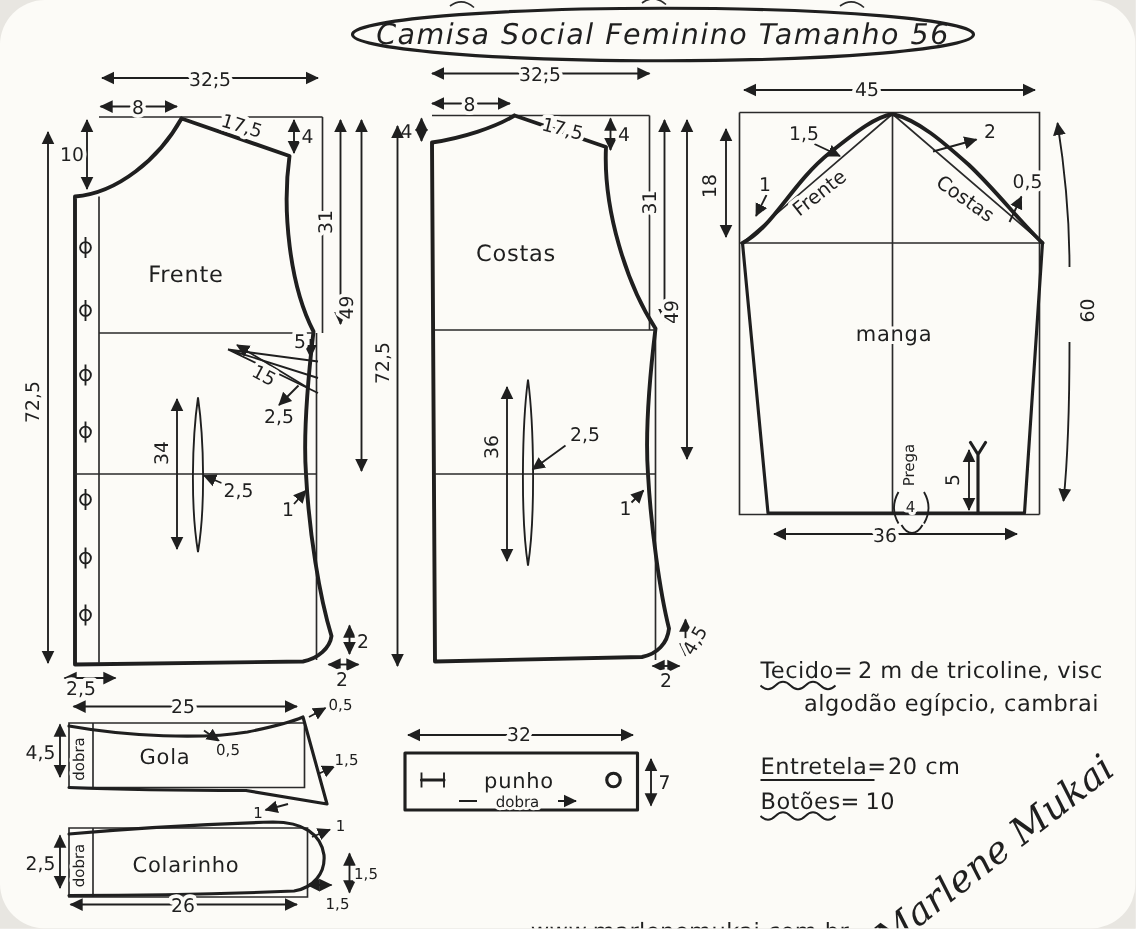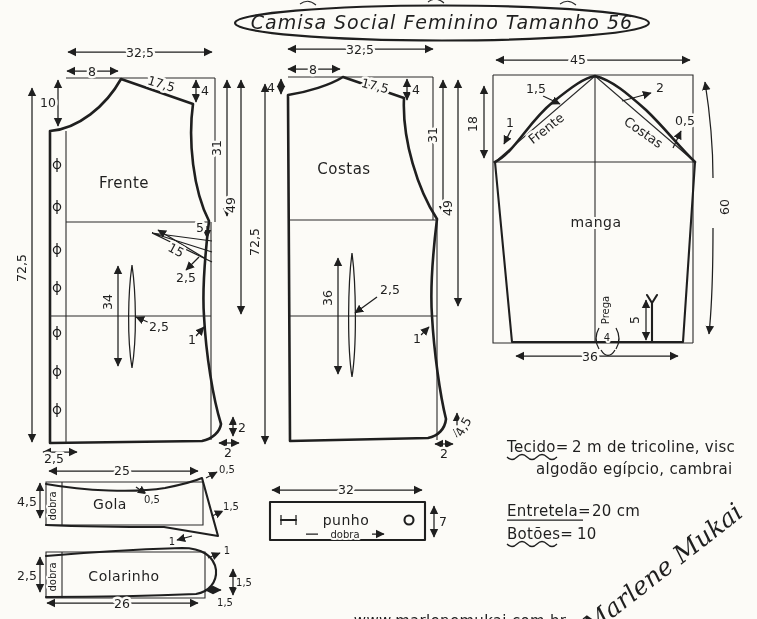--- a/index.html
+++ b/index.html
@@ -1,19 +1,20 @@
 <!DOCTYPE html>
 <html><head>
 <meta charset="utf-8">
 <style>
   html,body{margin:0;padding:0;background:#e8e6e1;}
   #page{
     position:relative;width:757px;height:619px;margin:0 auto;
     background:#fcfbf7;overflow:hidden;
     font-family:"DejaVu Sans", sans-serif;
+    border-radius:30px;
   }
   svg{display:block;position:absolute;inset:0;overflow:hidden;}
   
   .t{stroke:#1f1f1f;stroke-width:2.6;fill:none;stroke-linecap:round;stroke-linejoin:round;}
   .t2{stroke:#1f1f1f;stroke-width:2.1;fill:none;stroke-linecap:round;stroke-linejoin:round;}
   .n{stroke:#2a2a2a;stroke-width:1.1;fill:none;}
   .meas{stroke:#1f1f1f;stroke-width:1.25;fill:none;}
   .mb{marker-start:url(#ah);marker-end:url(#ah);}
   .me{marker-end:url(#ah);}
   

